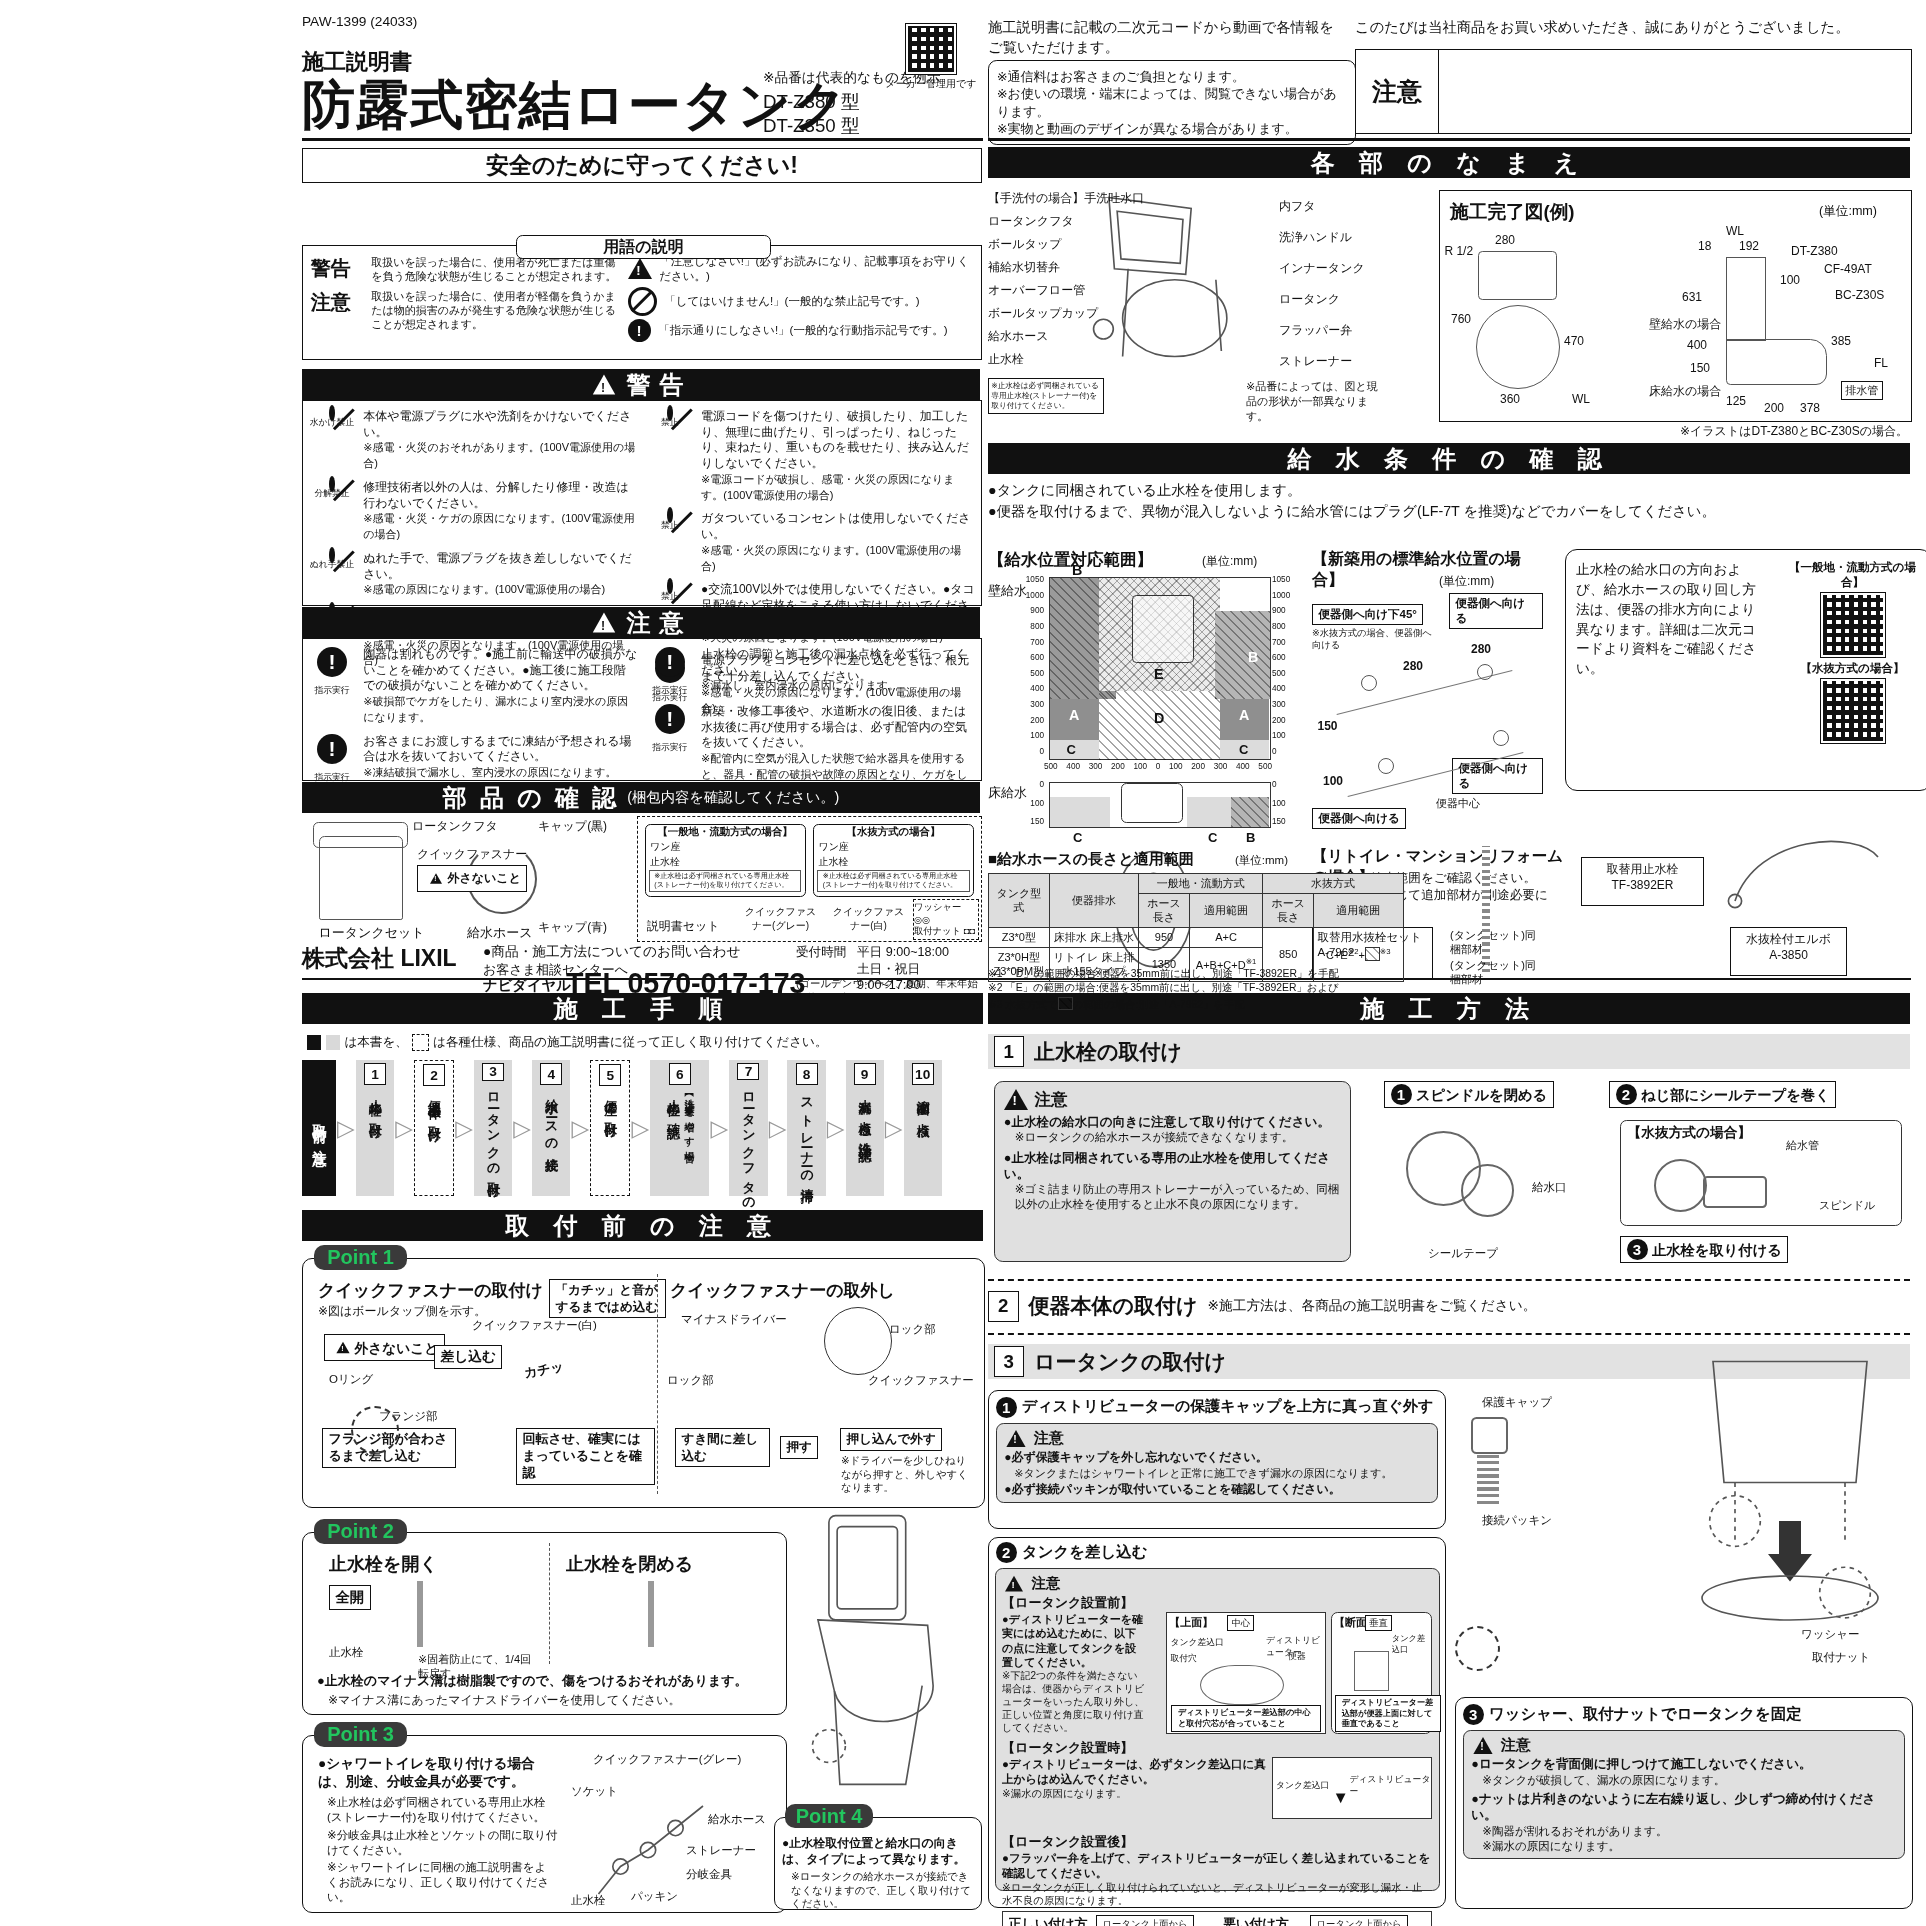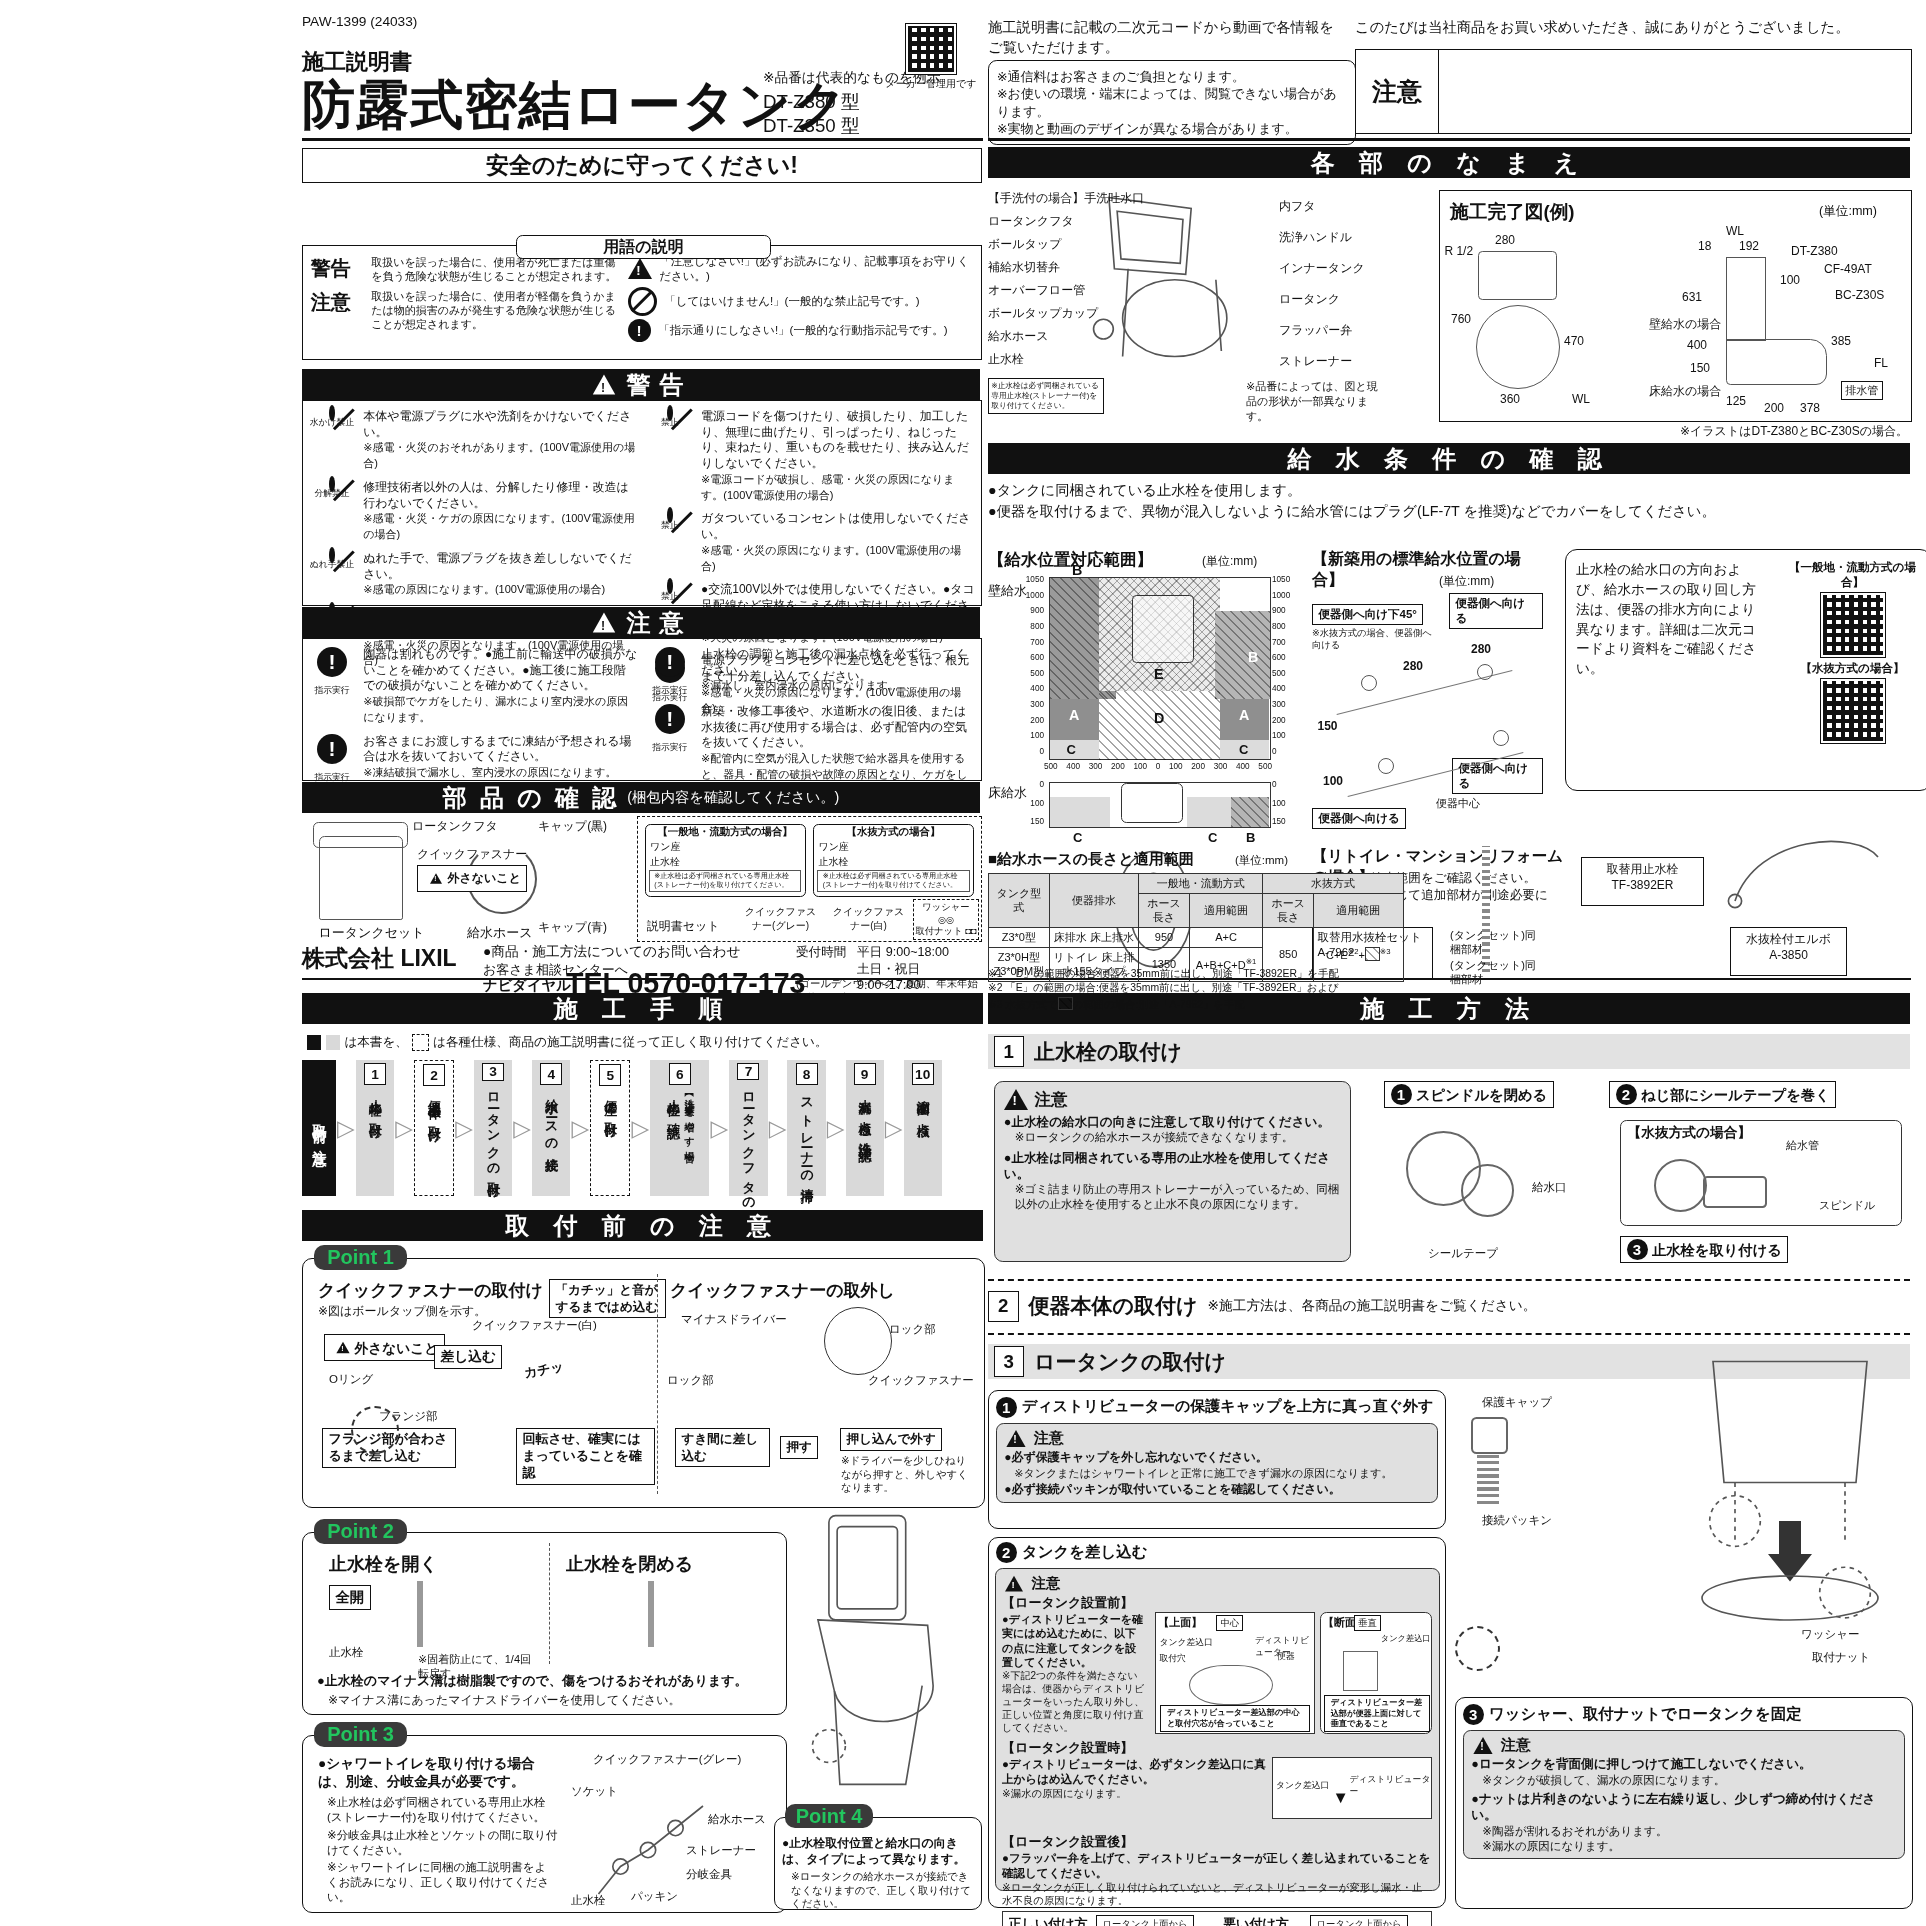--- a/index.html
+++ b/index.html
@@ -224,21 +224,21 @@
       </div>
       <div class="a box" style="left:175px;top:6.6px;width:159px;height:71px;border-radius:5.5px">
         <div class="b" style="font-size:10.4px;text-align:center">【水抜方式の場合】</div>
         <div style="font-size:10px;padding:1.1px 4.4px">ワン座</div>
         <div style="font-size:10px;padding:0 4.4px">止水栓</div>
         <div style="font-size:7.1px;line-height:1.25;padding:1.1px 4.4px;border:0.5px solid #555;margin:1.1px 3.3px">※止水栓は必ず同梱されている専用止水栓(ストレーナー付)を取り付けてください。</div>
       </div>
       <div class="a t22" style="left:8.8px;top:102px">説明書セット</div>
       <div class="a" style="left:104px;top:88px;width:77px;font-size:10px;text-align:center">クイックファスナー(グレー)</div>
       <div class="a" style="left:192px;top:88px;width:77px;font-size:10px;text-align:center">クイックファスナー(白)</div>
-      <div class="a" style="left:275px;top:82px;width:64px;height:38px;border:1.1px dashed #111;font-size:9.3px;text-align:center;padding-top:1.1px">
+      <div class="a" style="left:275px;top:82px;width:64px;height:38px;border:1.1px dashed #111;font-size:9.3px;padding-top:1.1px">
         <span>ワッシャー</span> ◎◎<br>
         <span>取付ナット</span> ◘◘
       </div>
     </div>
   </div>
 
   <div class="a" style="left:302px;top:943px;width:681px">
     <span class="a b" style="left:0;top:0;font-size:23px">株式会社 LIXIL</span>
     <span class="a" style="left:181px;top:0;font-size:13.7px">●商品・施工方法についてのお問い合わせ</span>
     <span class="a" style="left:181px;top:17.6px;font-size:13px">お客さま相談センターへ</span>
@@ -775,21 +775,21 @@
     <div style="display:flex;align-items:center;gap:5.5px;padding:4.4px 6.6px">
       <span class="cnum">2</span>
         <span class="b" style="font-size:15.4px">タンクを差し込む</span>
     </div>
     <div class="gray" style="margin:0 5.5px;border:1.6px solid #333;border-radius:7.7px;padding:4.4px 6.6px;height:323px;box-sizing:border-box">
       <div style="display:flex;align-items:center;gap:5.5px">
           <span class="trio" style="transform:scale(.75)"></span>
           <span class="b" style="font-size:14.3px">注意</span>
         </div>
       <div class="b" style="font-size:13px">【ロータンク設置前】</div>
-      <div style="display:flex;gap:10px">
+      <div style="display:flex;gap:21px">
         <div style="width:143px">
           <div class="b" style="font-size:11px;line-height:1.3">●ディストリビューターを確実にはめ込むために、以下の点に注意してタンクを設置してください。</div>
           <div style="font-size:10px;line-height:1.3">※下記2つの条件を満たさない場合は、便器からディストリビューターをいったん取り外し、正しい位置と角度に取り付け直してください。</div>
         </div>
         <div style="flex:1">
           <div style="display:flex;gap:4.4px">
             <div style="width:154px;background:#fff;border:1.1px solid #333;padding:2.2px;position:relative;height:115px">
               <span class="b" style="font-size:11px">【上面】</span>
               <span class="a lbox" style="left:60px;top:2.2px;font-size:9.3px;padding:0.5px 3.3px">中心</span>
               <span class="a" style="left:3.3px;top:24px;font-size:8.8px">タンク差込口</span>

